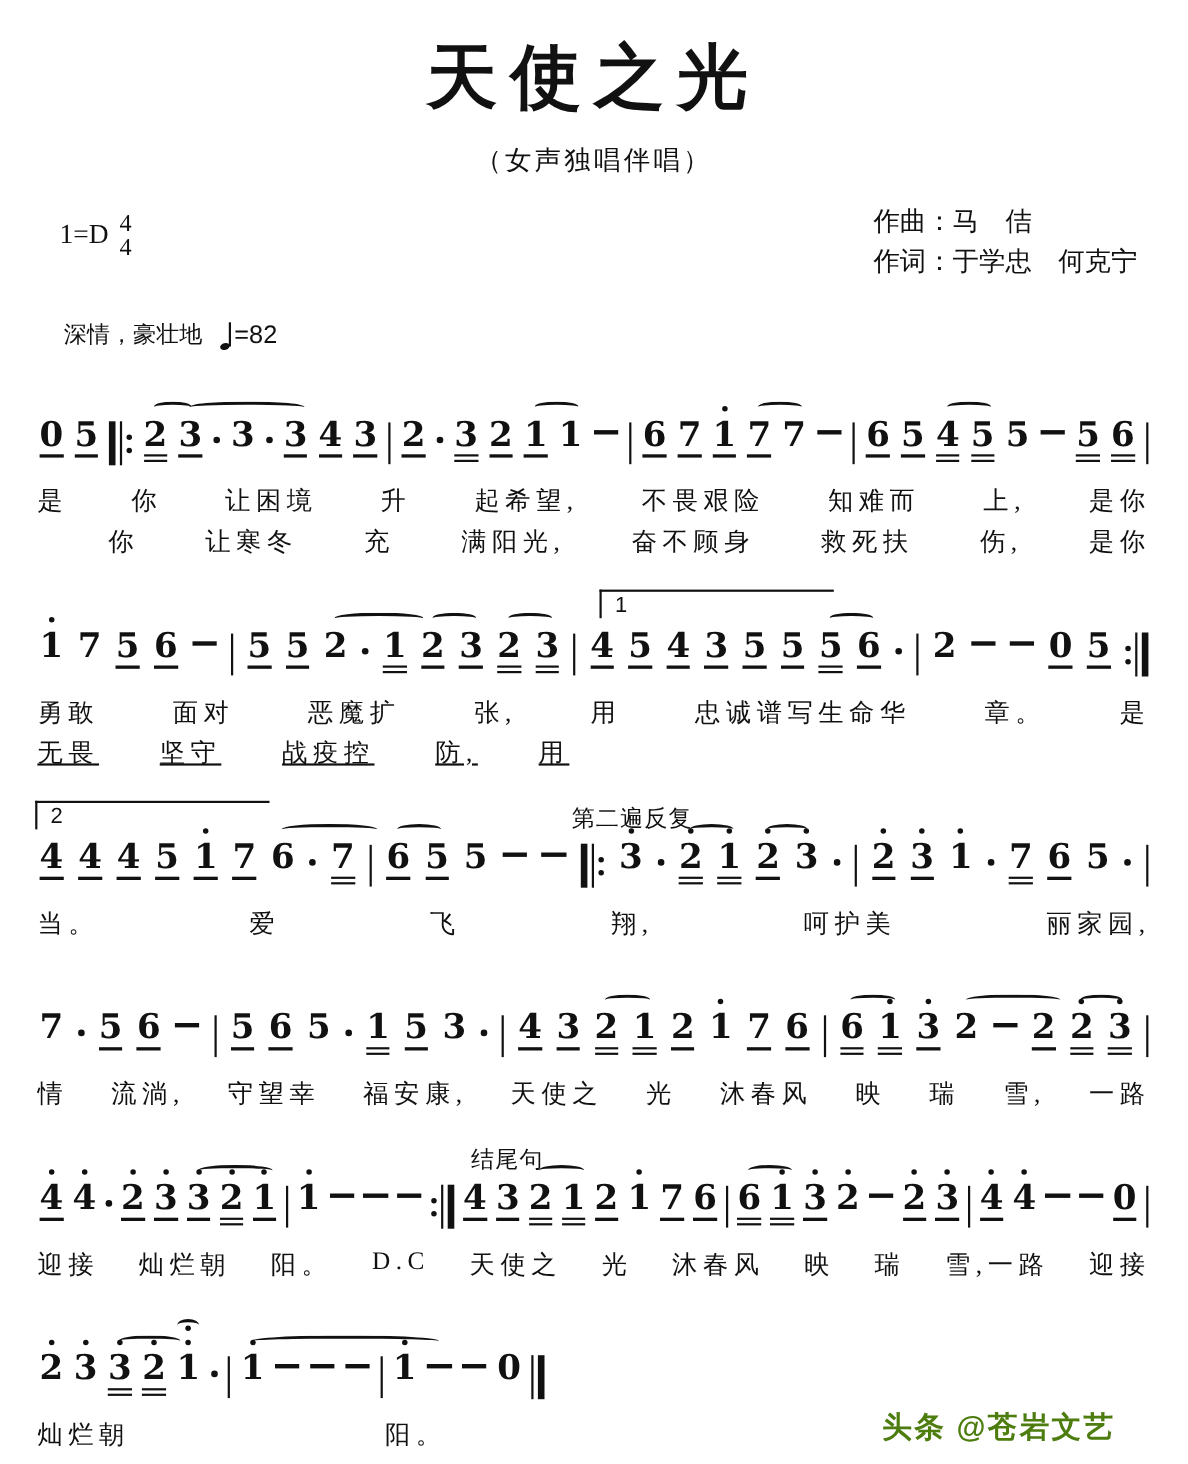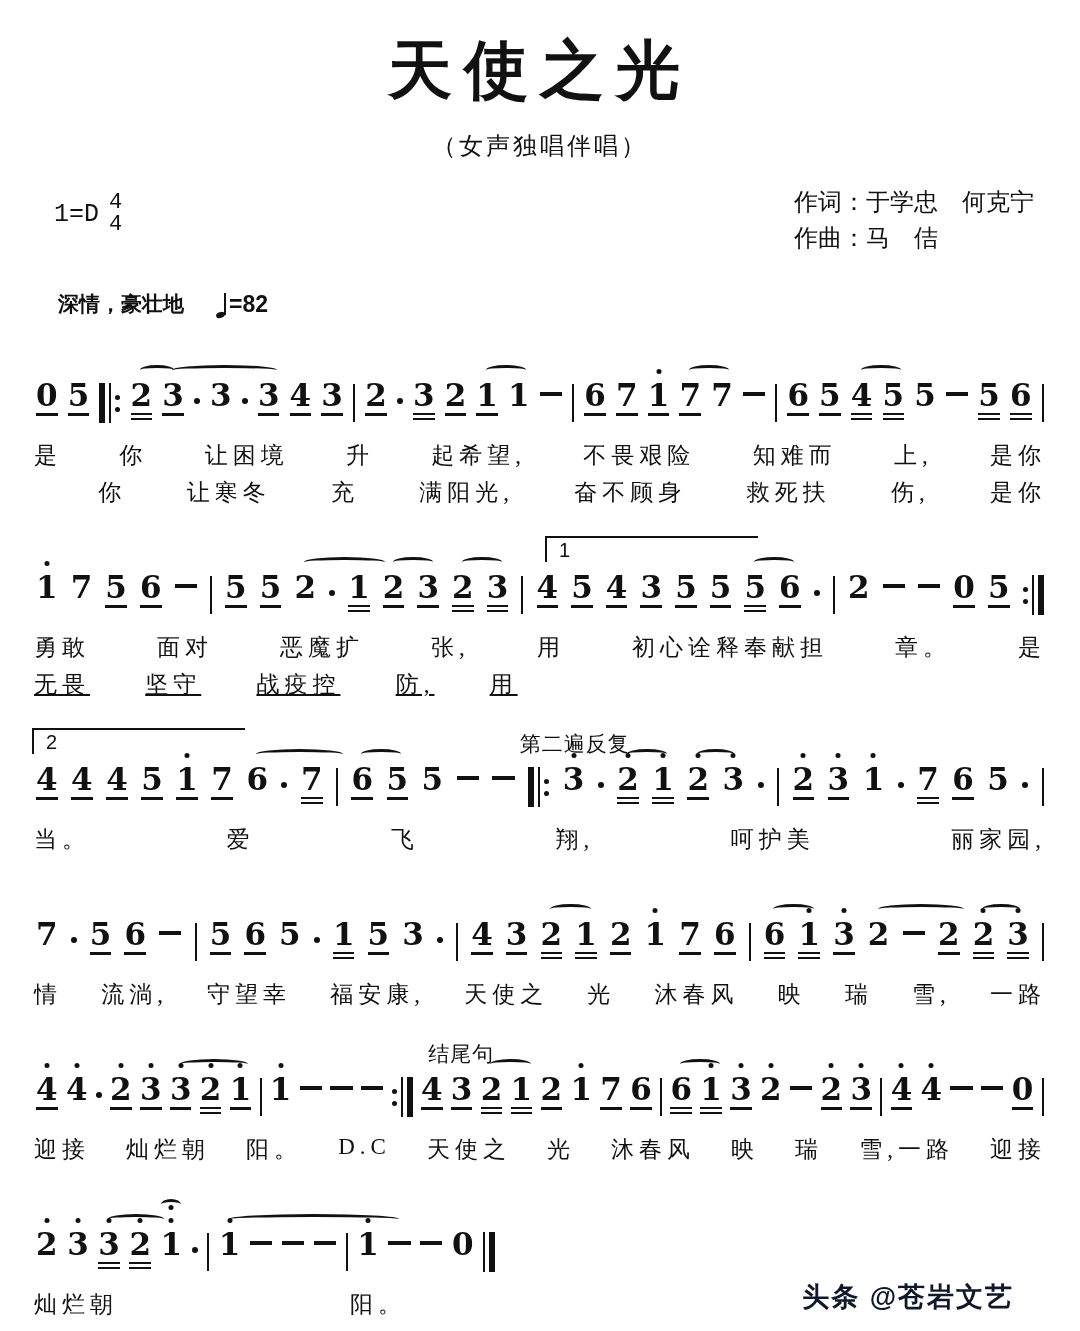--- a/index.html
+++ b/index.html
@@ -7,24 +7,24 @@
   body {
     width:1080px; height:1331px; position:relative; overflow:hidden;
     font-family:"Liberation Serif","DejaVu Serif",serif; color:#111;
   }
   .sheet { width:1016px; margin:0 auto; padding-top:27px; position:relative; height:100%; }
 
   
   .title { text-align:center; font-size:64px; font-weight:700; letter-spacing:12px; }
   .subtitle { text-align:center; font-size:24px; margin-top:16px; letter-spacing:3px; }
   .meta-row { display:flex; justify-content:space-between; align-items:flex-start; margin-top:22px; padding-left:22px; }
-  .keysig { display:flex; align-items:center; gap:10px; font-family:Liberation Mono, monospace; font-size:25px; margin-top:8px; }
+  .keysig { display:flex; align-items:center; gap:10px; font-family:Liberation Serif, serif; font-size:25px; margin-top:8px; }
   .timesig { display:inline-flex; flex-direction:column; line-height:1.0; font-size:22px; text-align:center; }
   .credits { font-size:24px; line-height:1.5; padding-right:14px; }
-  .tempo-row { margin-top:34px; padding-left:26px; display:flex; align-items:center; gap:32px; font-size:21px;font-weight:bold; }
+  .tempo-row { margin-top:34px; padding-left:26px; display:flex; align-items:center; gap:16px; font-size:21px; }
   .bpm { display:flex; align-items:flex-end; font-size:23px; font-family:"Liberation Sans",sans-serif; }
   .qnote { width:11px; height:26px; position:relative; display:inline-block; margin-right:2px; }
   .qnote::before { content:""; position:absolute; bottom:0; left:0; width:9px; height:6px; background:#111; border-radius:50%; transform:rotate(-18deg); }
   .qnote::after { content:""; position:absolute; right:1px; bottom:3px; width:2px; height:22px; background:#111; }
 
   
   #systems { margin-top:26px; }
   .system { position:relative; padding-top:36px; margin-bottom:28px; }
   .notes-row {
     display:flex; justify-content:space-between; align-items:baseline;
@@ -53,40 +53,40 @@
   .annot { position:absolute; top:2px; font-size:21px; letter-spacing:1px; }
 
   .lyrics-row { display:flex; justify-content:space-between; font-size:23px; margin-top:14px; padding:0 2px; }
   .lyrics-row .w { letter-spacing:5px; white-space:nowrap; min-width:4px; }
   .lyrics-row + .lyrics-row { margin-top:6px; }
   .system:nth-child(2) .lyr-1 { width:48%;text-decoration:underline; }
   .system:nth-child(6) .notes-row { width:46%; }
   .system:nth-child(6) .lyr-0 { width:37%; }
 
   .watermark { position:absolute; right:34px; bottom:16px; font-size:27px; font-weight:700;
-               color:#0f172a; letter-spacing:2px; font-family:"Liberation Sans",sans-serif; }
+               color:#4d7c0f; letter-spacing:2px; font-family:"Liberation Sans",sans-serif; }
 </style>
 </head>
 <body>
 
 <div class="sheet">
   <div class="title">天使之光</div>
   <div class="subtitle">（女声独唱伴唱）</div>
 
   <div class="meta-row">
     <div class="keysig">
       <span>1=D</span>
       <span class="timesig">
         <span>4</span>
         <span>4</span>
       </span>
     </div>
     <div class="credits">
+      <div>作曲：马　佶</div>
       <div>作词：于学忠　何克宁</div>
-      <div>作曲：马　佶</div>
     </div>
   </div>
 
   <div class="tempo-row">
     <span>深情，豪壮地</span>
     <span class="bpm">
       <span class="qnote"></span>
       <span>=82</span>
     </span>
   </div>
@@ -203,21 +203,21 @@
             <span class="bthin"></span>
             <span class="bthick"></span>
           </span>
         </div>
         <div class="lyrics-row lyr-0">
           <span class="w">勇敢</span>
           <span class="w">面对</span>
           <span class="w">恶魔扩</span>
           <span class="w">张,</span>
           <span class="w">用</span>
-          <span class="w">初心诠释奉献担</span>
+          <span class="w">忠诚谱写生命华</span>
           <span class="w">章。</span>
           <span class="w">是</span>
         </div>
         <div class="lyrics-row lyr-1">
           <span class="w">无畏</span>
           <span class="w">坚守</span>
           <span class="w">战疫控</span>
           <span class="w">防,</span>
           <span class="w">用</span>
         </div>

